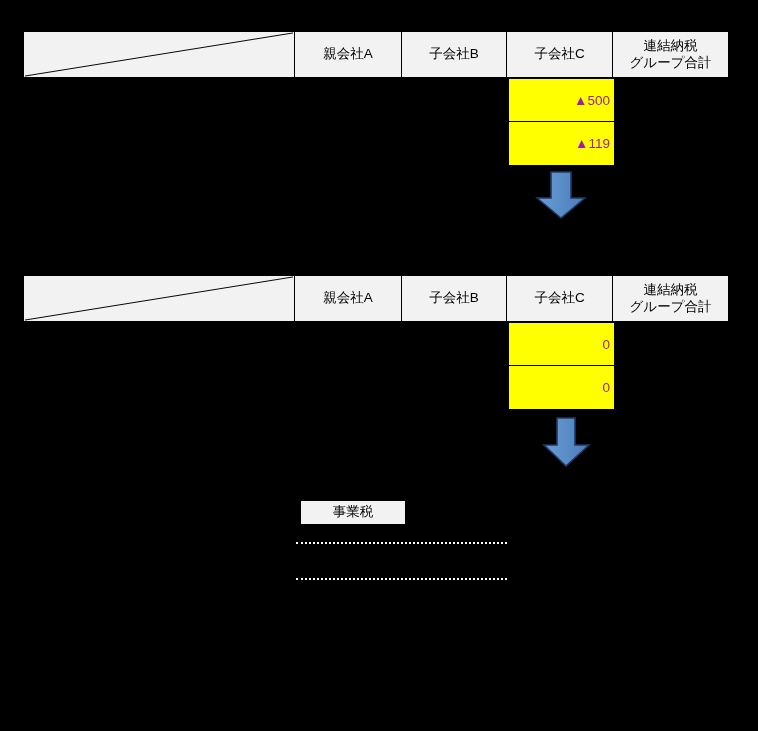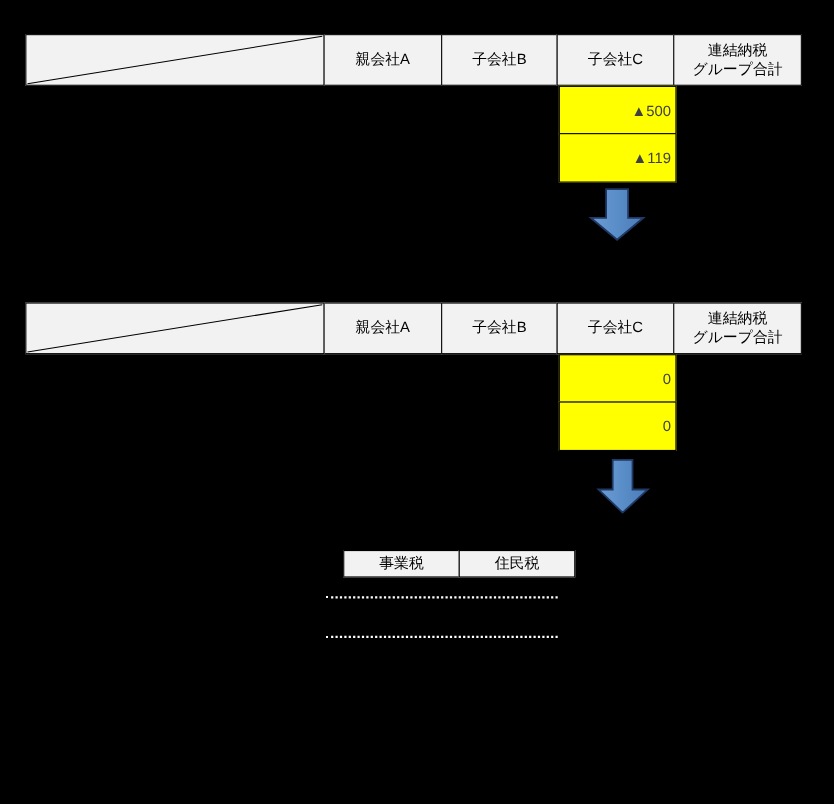--- a/index.html
+++ b/index.html
@@ -63,21 +63,21 @@
     height: 100%;
     display: block;
   }
 
   
   .ycell {
     position: absolute;
     box-sizing: border-box;
     background: #FFFF00;
     border: 1px solid #000000;
-    color: #404040;
+    color: #a21caf;
     font-size: 13.5px;
     display: flex;
     align-items: center;
     justify-content: flex-end;
     padding-right: 4px;
   }
 
   
   .arrow {
     position: absolute;
@@ -167,25 +167,24 @@
           <stop offset="45%" stop-color="#5B8FC9"></stop>
           <stop offset="100%" stop-color="#4A7CB8"></stop>
         </linearGradient>
       </defs>
       <polygon points="15,1 33,1 33,28 47,28 24,49 2,28 15,28" fill="url(#arrGrad2)" stroke="#1F3864" stroke-width="1.6" stroke-linejoin="miter"></polygon>
     </svg>
   </div>
 
   <div class="tbl" style="left:296px; top:500px; width:318px; height:85px;">
 
-    <div class="hdr-row" style="left:16px; top:0; width:318px; height:25px;">
+    <div class="hdr-row" style="left:4px; top:0; width:318px; height:25px;gap:32px;">
 
       <div class="hcell" style="width:106px;">事業税</div>
 
-      <div class="hcell" style="width:106px;">住民税</div>
 
     </div>
 
     <div class="dotrule" style="left:0px; top:42px; width:211px;"></div>
 
     <div class="dotrule" style="left:0px; top:78px; width:211px;"></div>
   </div>
 
 </div>
 

